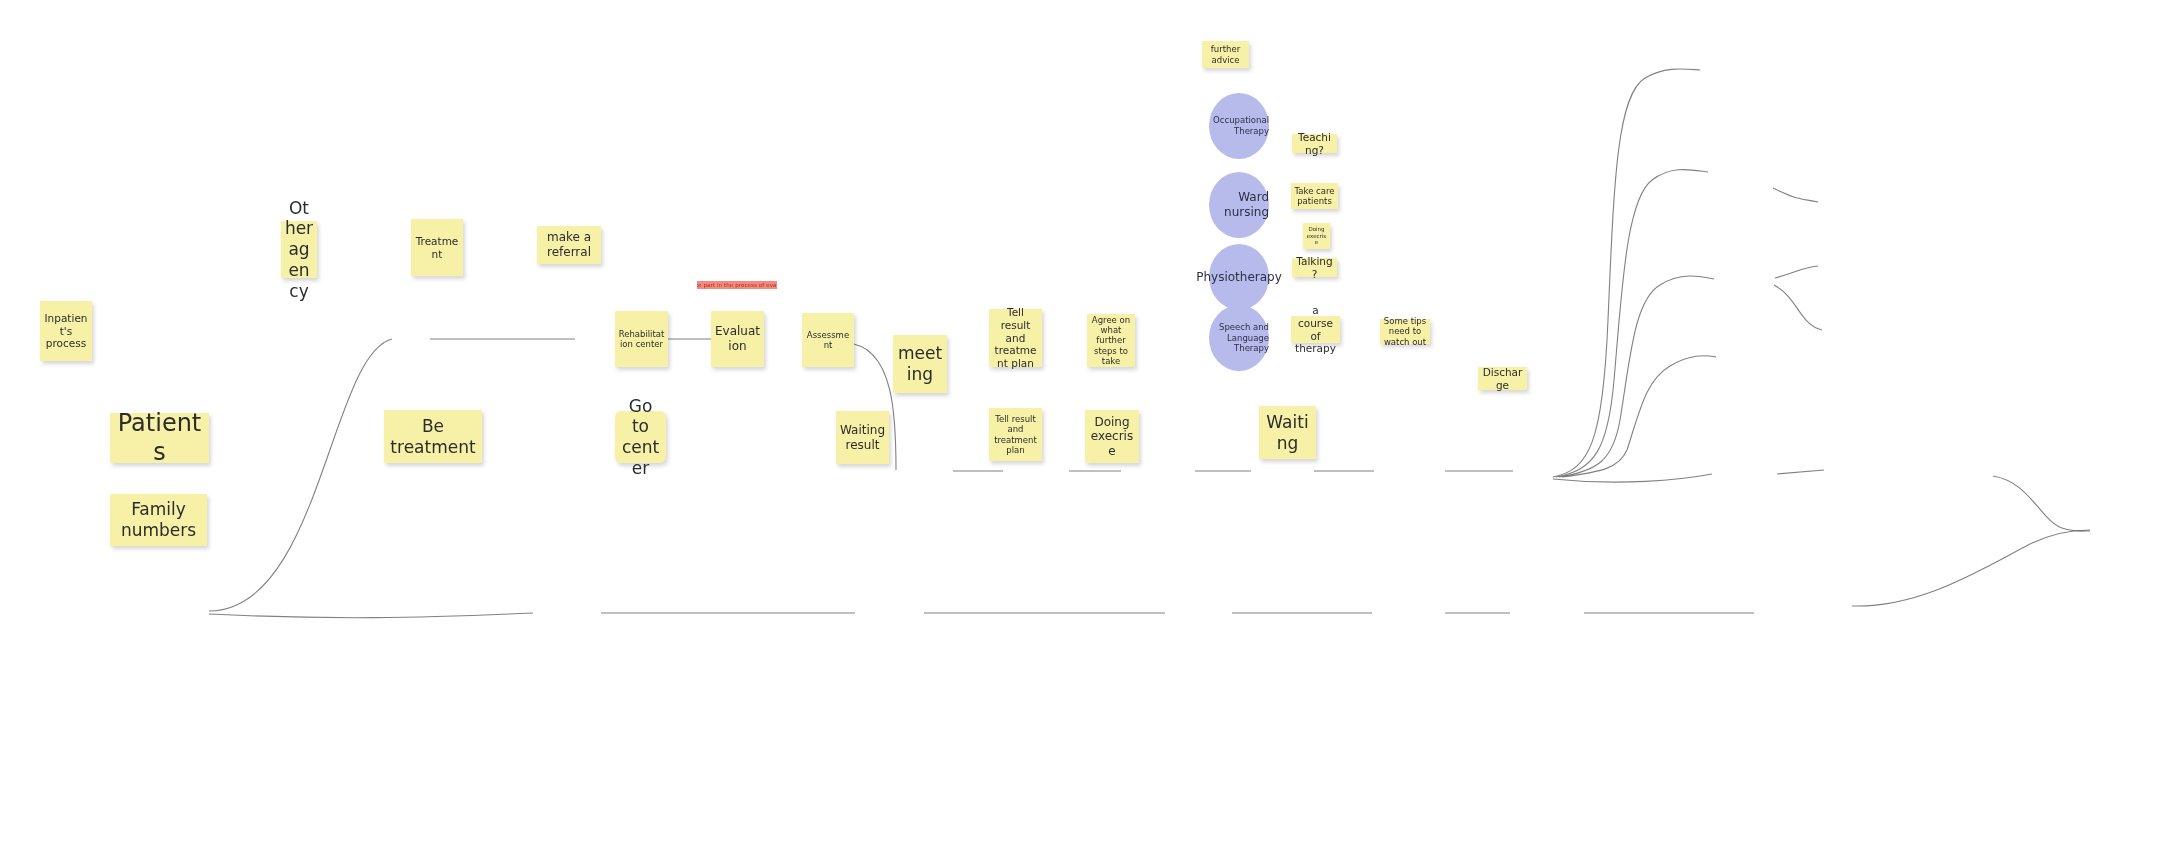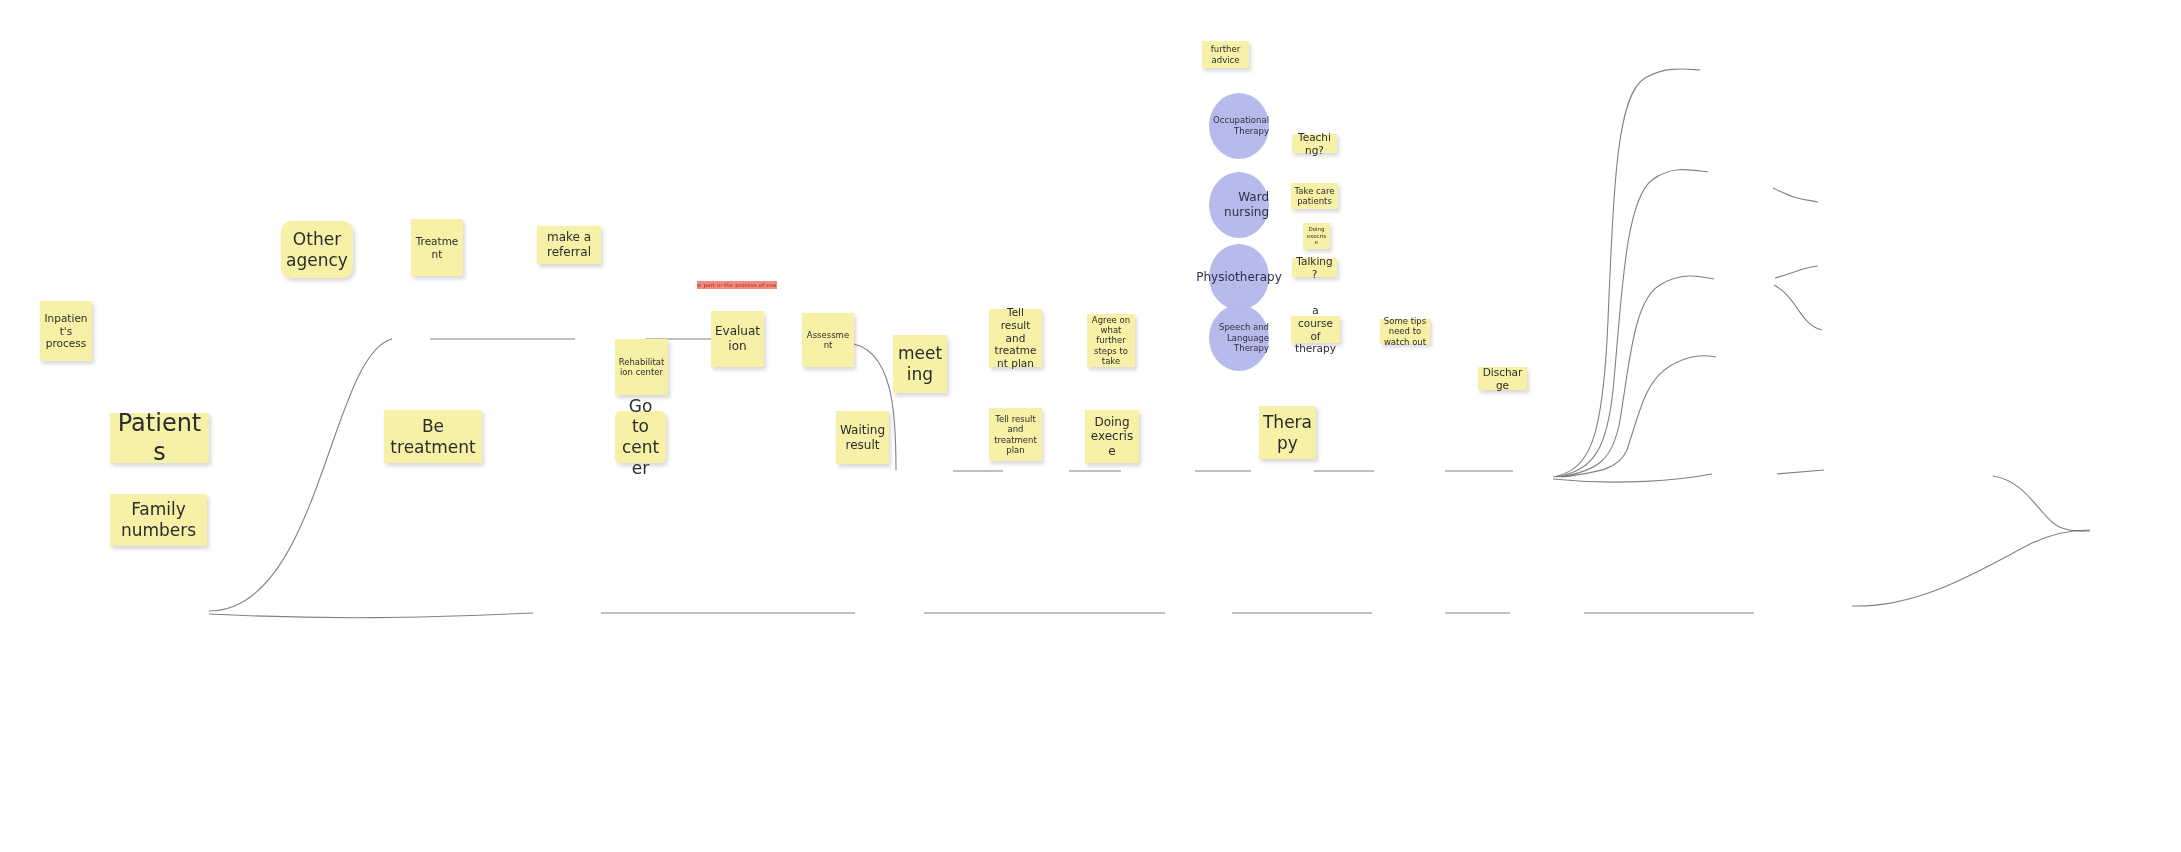--- a/index.html
+++ b/index.html
@@ -114,37 +114,37 @@
   </div>
 
   <div class="note fs-xl" style="left:110px;top:413px;width:99px;height:50px;">
     <span>Patients</span>
   </div>
 
   <div class="note fs-l" style="left:110px;top:494px;width:97px;height:52px;">
     <span>Family numbers</span>
   </div>
 
-  <div class="note fs-l" style="left:281px;top:221px;width:72px;height:57px;border-radius:11px;">
+  <div class="note fs-l" style="left:281px;top:221px;width:36px;height:57px;">
     <span>Other agency</span>
   </div>
 
   <div class="note fs-s" style="left:411px;top:219px;width:52px;height:57px;">
     <span>Treatment</span>
   </div>
 
   <div class="note fs-m" style="left:537px;top:226px;width:64px;height:38px;">
     <span>make a referral</span>
   </div>
 
   <div class="redtag" style="left:697px;top:281px;width:80px;height:8px;">
     <span>Who take part in the process of evaluation?</span>
   </div>
 
-  <div class="note fs-xs" style="left:615px;top:311px;width:53px;height:56px;margin-top:28px;">
+  <div class="note fs-xs" style="left:615px;top:311px;width:53px;height:56px;">
     <span>Rehabilitation center</span>
   </div>
 
   <div class="note fs-m" style="left:711px;top:311px;width:53px;height:56px;">
     <span>Evaluation</span>
   </div>
 
   <div class="note fs-xs" style="left:802px;top:313px;width:52px;height:54px;">
     <span>Assessment</span>
   </div>
@@ -223,16 +223,16 @@
 
   <div class="note fs-xs" style="left:989px;top:408px;width:53px;height:53px;">
     <span>Tell result and treatment plan</span>
   </div>
 
   <div class="note fs-m" style="left:1085px;top:410px;width:54px;height:53px;">
     <span>Doing execrise</span>
   </div>
 
   <div class="note fs-l" style="left:1259px;top:406px;width:57px;height:53px;">
-    <span>Therapy</span>
+    <span>Waiting</span>
   </div>
 
 </div>
 
 </body></html>

